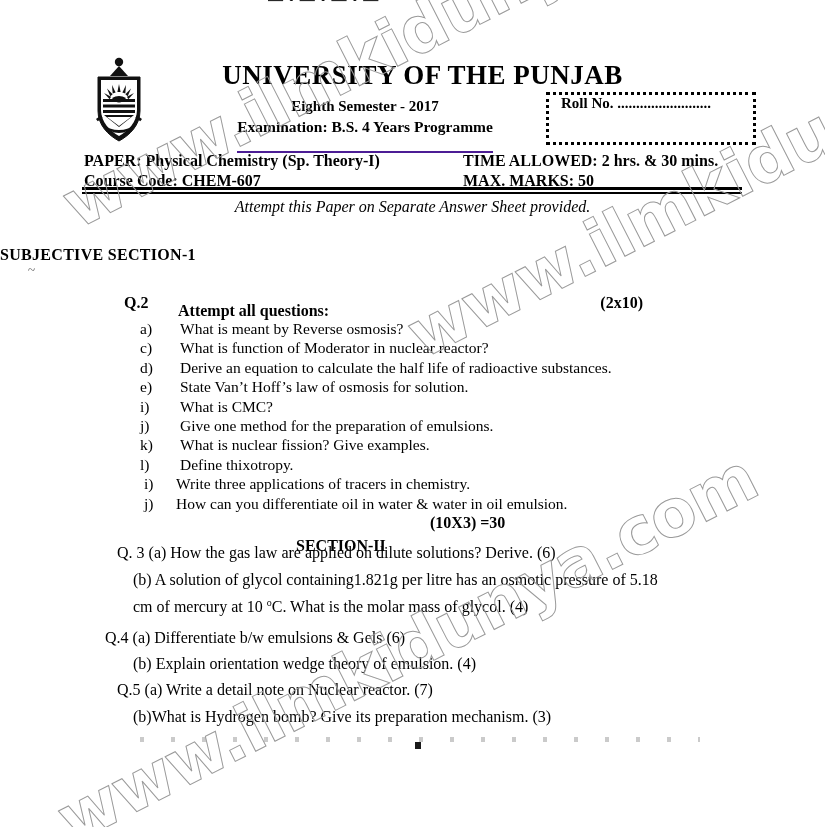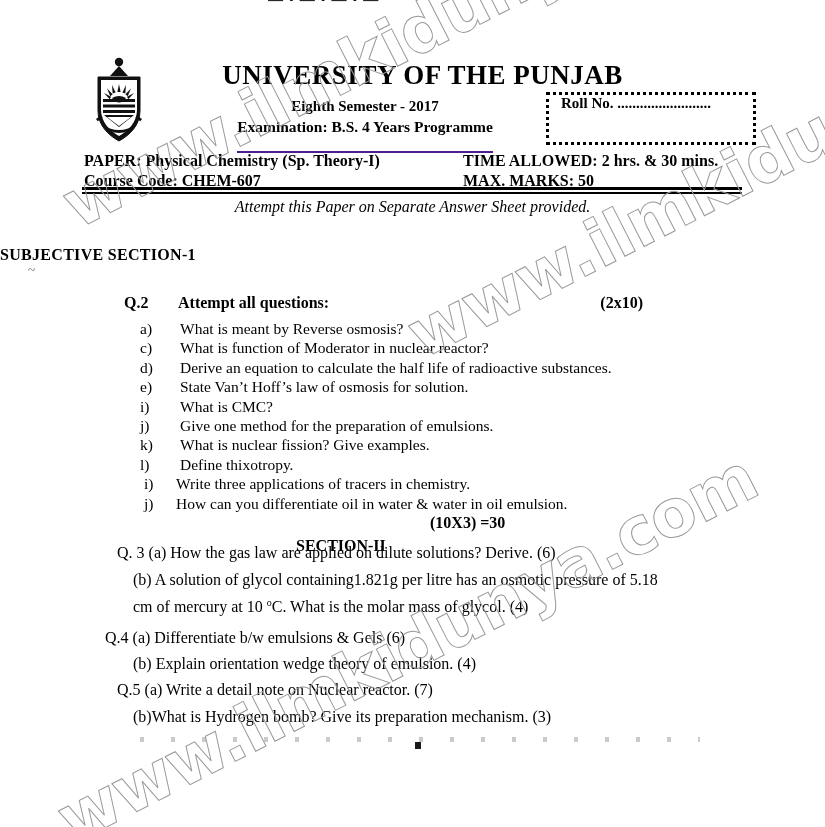--- a/index.html
+++ b/index.html
@@ -79,21 +79,21 @@
     position:absolute;left:0;right:0;top:198px;text-align:center;
     font-style:italic;font-weight:400;font-size:16px;
   }
   .subj-head{
     position:absolute;left:0;right:0;top:246px;text-align:left;
     font-weight:700;font-size:16px;letter-spacing:.3px;
   }
 
   .q2row{position:absolute;left:124px;top:294px;width:520px;font-weight:700;font-size:16px;}
   .q2row .q2no{position:absolute;left:0;top:0;}
-  .q2row .q2txt{position:absolute;left:54px;top:0;text-align:right;}
+  .q2row .q2txt{position:absolute;left:54px;top:8px;text-align:right;}
   .q2row .q2marks{position:absolute;right:1px;top:0;}
 
   ul.qlist{
     position:absolute;left:140px;top:319px;width:540px;
     margin:0;padding:0;list-style:none;
     font-size:15.5px;line-height:19.4px;
   }
   ul.qlist li{position:relative;padding-left:40px;white-space:nowrap;}
   ul.qlist li .lbl{position:absolute;left:0;top:0;width:30px;text-align:left;}
   ul.qlist li.ind .lbl{left:4px;}

